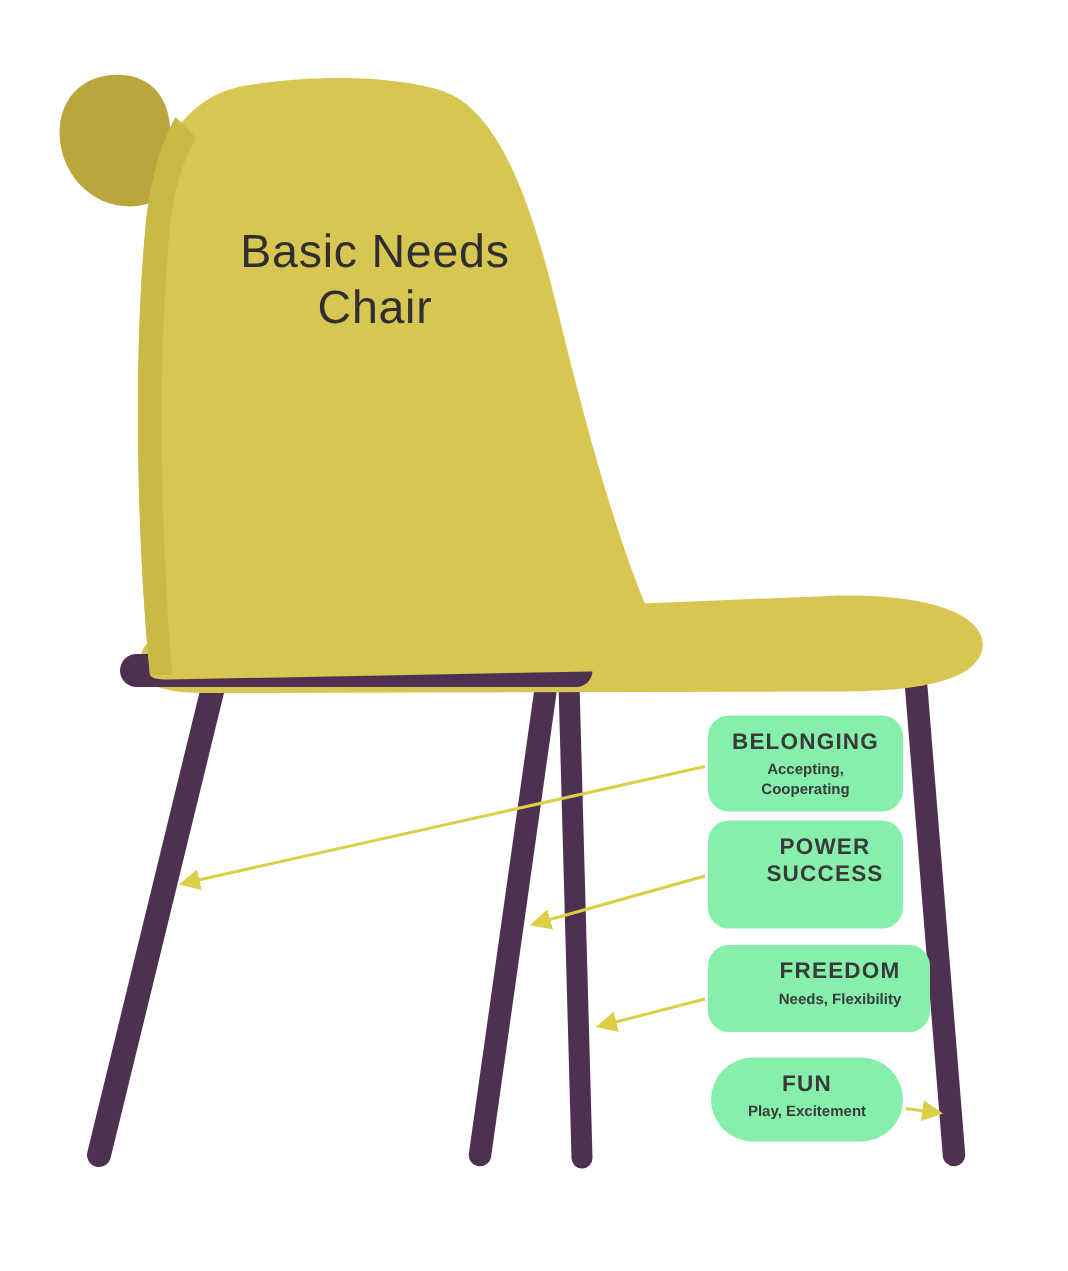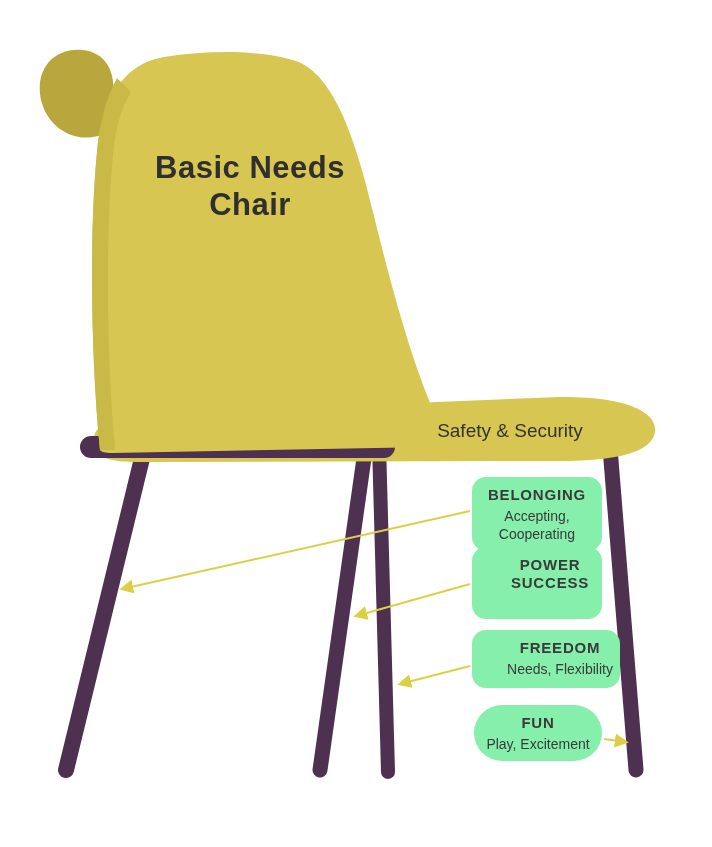--- a/index.html
+++ b/index.html
@@ -9,21 +9,21 @@
     width:712px;height:847px;
     background:#ffffff;
     overflow:hidden;
   }
   .layer{position:absolute;inset:0;}
   svg{display:block;}
 
   .chair-title{
     position:absolute;left:118px;top:150px;width:264px;
     text-align:center;
-    font-size:31px;line-height:1.18;font-weight:700;
+    font-size:31px;line-height:1.18;font-weight:400;
     letter-spacing:0.5px;color:#2f2f2f;
     white-space:pre-line;
   }
   .seat-label{
     position:absolute;left:398px;top:420px;width:224px;
     text-align:center;
     font-size:19px;font-weight:500;color:#333333;
   }
   .need-box{
     position:absolute;
@@ -32,21 +32,21 @@
     text-align:center;
     color:#3a3a3a;
     padding:9px 6px 8px 6px;
     box-sizing:border-box;
   }
   .need-title{
     font-size:15px;font-weight:600;letter-spacing:0.8px;
     line-height:1.2;white-space:pre-line;
   }
   .need-sub{
-    font-size:14px;font-weight:400;margin-top:3px;
+    font-size:10px;font-weight:700;margin-top:3px;
     line-height:1.3;white-space:pre-line;
   }
   .box-belonging{left:472px;top:477px;width:130px;min-height:58px;}
   .box-power{left:472px;top:547px;width:130px;min-height:72px;padding-left:32px;}
   .box-freedom{left:472px;top:630px;width:148px;min-height:58px;padding-left:34px;}
   .box-fun{left:474px;top:705px;width:128px;min-height:56px;border-radius:28px;}
 </style>
 </head>
 <body>
 
@@ -80,21 +80,20 @@
       <line x1="470" y1="511" x2="122" y2="589" marker-end="url(#arrowhead)"></line>
       <line x1="470" y1="584" x2="356" y2="616" marker-end="url(#arrowhead)"></line>
       <line x1="470" y1="666" x2="400" y2="684" marker-end="url(#arrowhead)"></line>
       <line x1="604" y1="739" x2="626" y2="742" marker-end="url(#arrowhead)"></line>
     </g>
   </svg>
 
   <div class="chair-title">Basic Needs
 Chair</div>
 
-  <div class="seat-label">Safety &amp; Security</div>
 
   <div class="need-box box-belonging">
     <div class="need-title">BELONGING</div>
     <div class="need-sub">Accepting,
 Cooperating</div>
   </div>
 
   <div class="need-box box-power">
     <div class="need-title">POWER
 SUCCESS</div>

